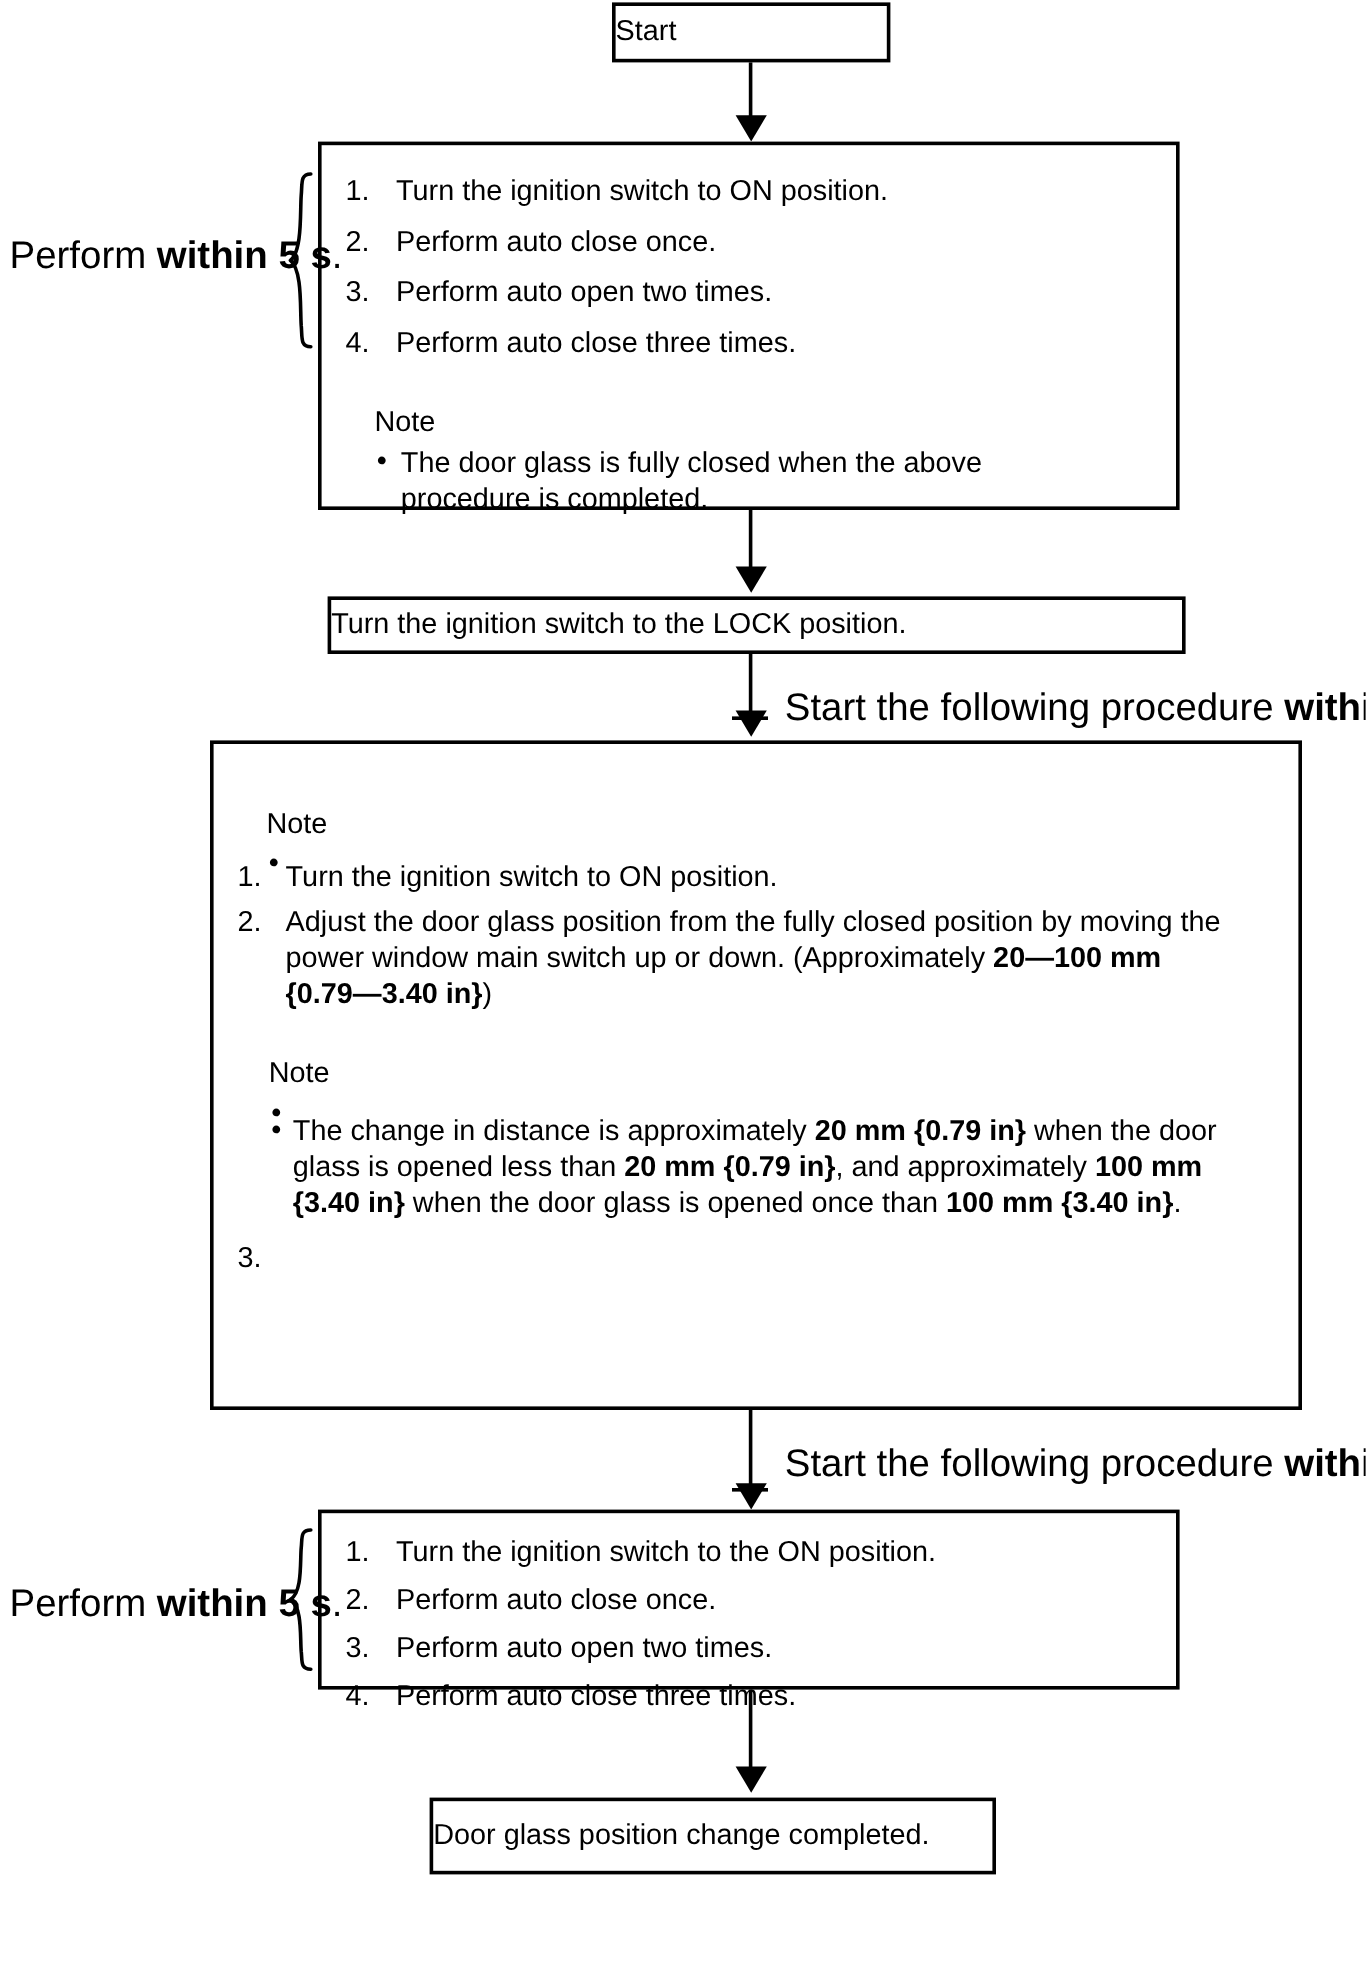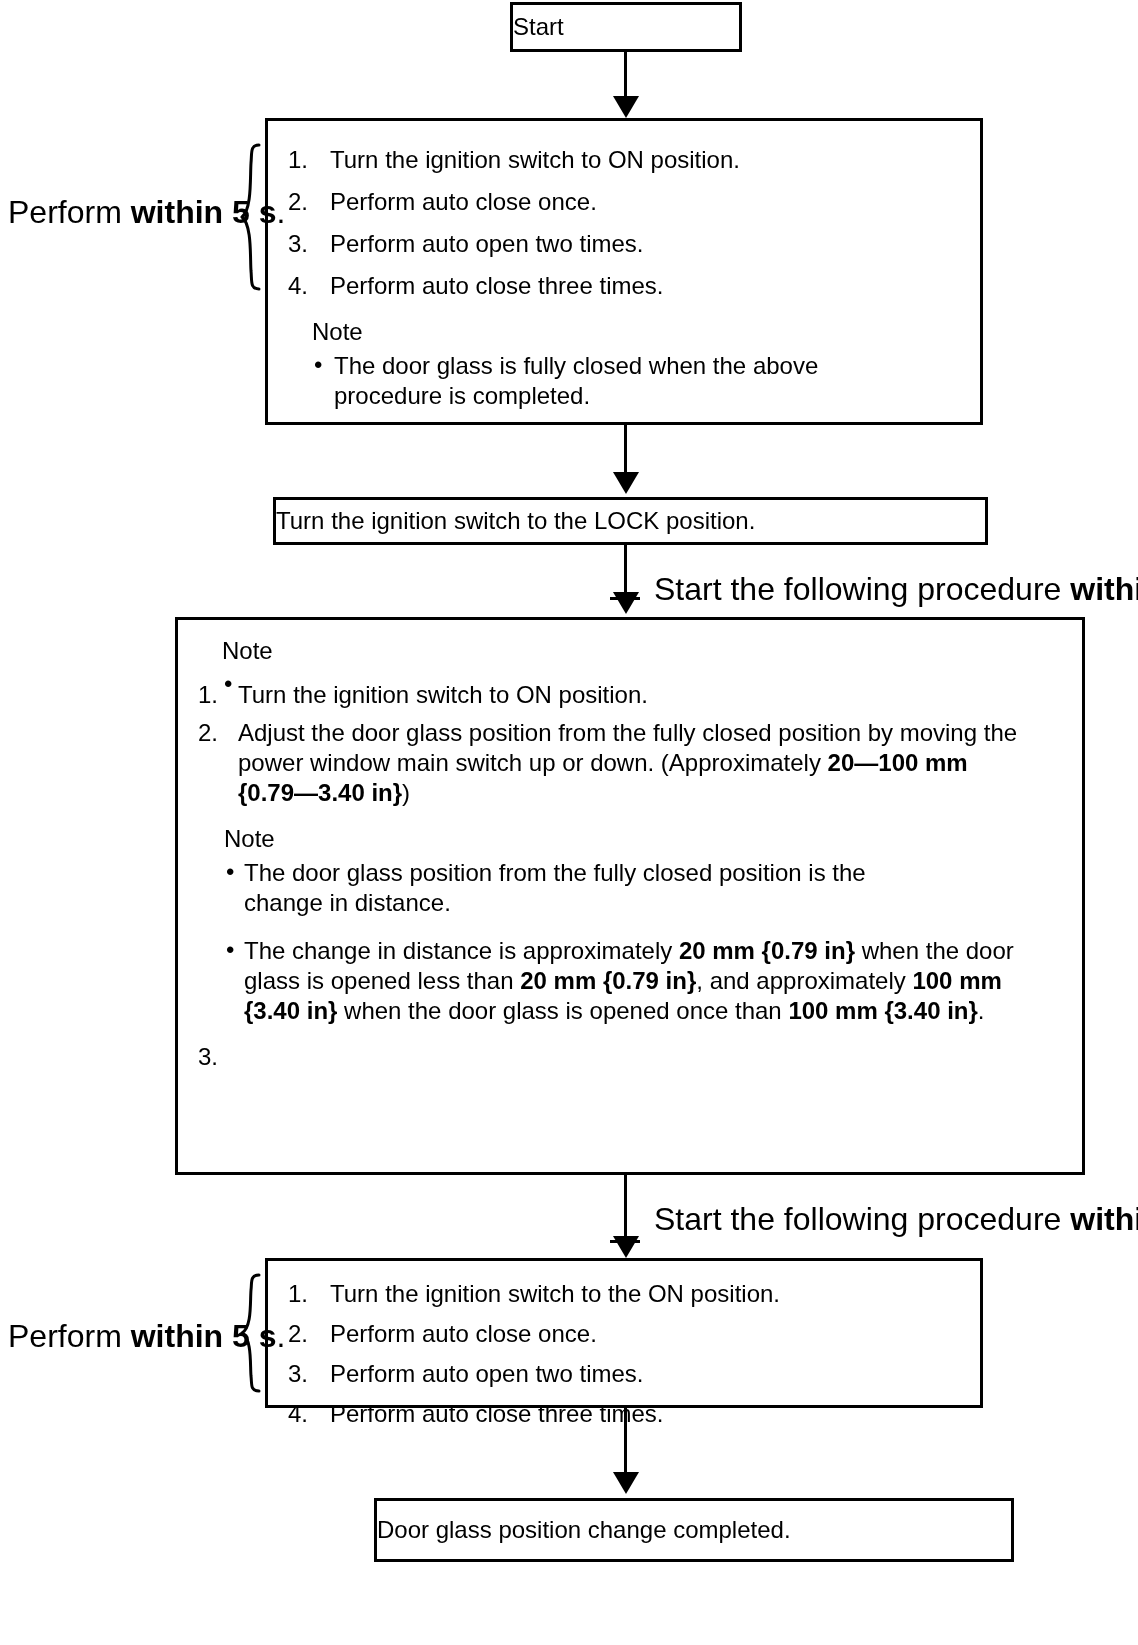--- a/index.html
+++ b/index.html
@@ -54,20 +54,21 @@
     margin-bottom:12px;
   }
   .num-item .num{
     position:absolute;left:0;top:0;width:34px;
     text-align:left;
   }
 
   .note-head{
     font-size:24px;line-height:30px;
     margin-bottom:4px;
+    margin-top:36px;
   }
   .bullet-item{
     position:relative;
     font-size:24px;line-height:30px;
     padding-left:24px;
     margin-bottom:10px;
   }
   .bullet-item .bul{
     position:absolute;left:2px;top:-1px;
     font-size:24px;line-height:30px;
@@ -174,21 +175,20 @@
 
       <div class="num-item" style="padding-left:40px;margin-bottom:16px;max-width:790px;">
         <span class="num">2.</span>
         <span>Adjust the door glass position from the fully closed position by moving the power window main switch up or down. (Approximately </span><b>20—100 mm {0.79—3.40 in}</b><span>)</span>
       </div>
 
       <div style="padding-left:26px;">
         <div class="note-head">Note</div>
         <div class="bullet-item" style="padding-left:20px;max-width:650px;margin-bottom:18px;">
           <span class="bul">•</span>
-          <span>The door glass position from the fully closed position is the change in distance.</span>
         </div>
         <div class="bullet-item" style="padding-left:20px;max-width:780px;margin-bottom:16px;">
           <span class="bul">•</span>
           <span>The change in distance is approximately </span><b>20 mm {0.79 in}</b><span> when the door glass is opened less than </span><b>20 mm {0.79 in}</b><span>, and approximately </span><b>100 mm {3.40 in}</b><span> when the door glass is opened once than </span><b>100 mm {3.40 in}</b><span>.</span>
         </div>
       </div>
 
       <div class="num-item" style="padding-left:40px;margin-bottom:0;">
         <span class="num">3.</span>
       </div>
@@ -231,17 +231,17 @@
     </svg>
   </div>
 
   <div class="side-label" style="left:8px;top:1322px;">
     <span>Perform </span><b>within 5 s</b><span>.</span>
   </div>
 
   <div class="vline" style="left:624px;top:1408px;height:68px;"></div>
   <div class="arrowhead" style="left:613px;top:1472px;"></div>
 
-  <div class="box" style="left:358px;top:1498px;width:640px;height:64px;margin-left:16px;">
+  <div class="box" style="left:358px;top:1498px;width:472px;height:64px;">
     <div class="centered-text">Door glass position change completed.</div>
   </div>
 
 </div>
 
 </body></html>

